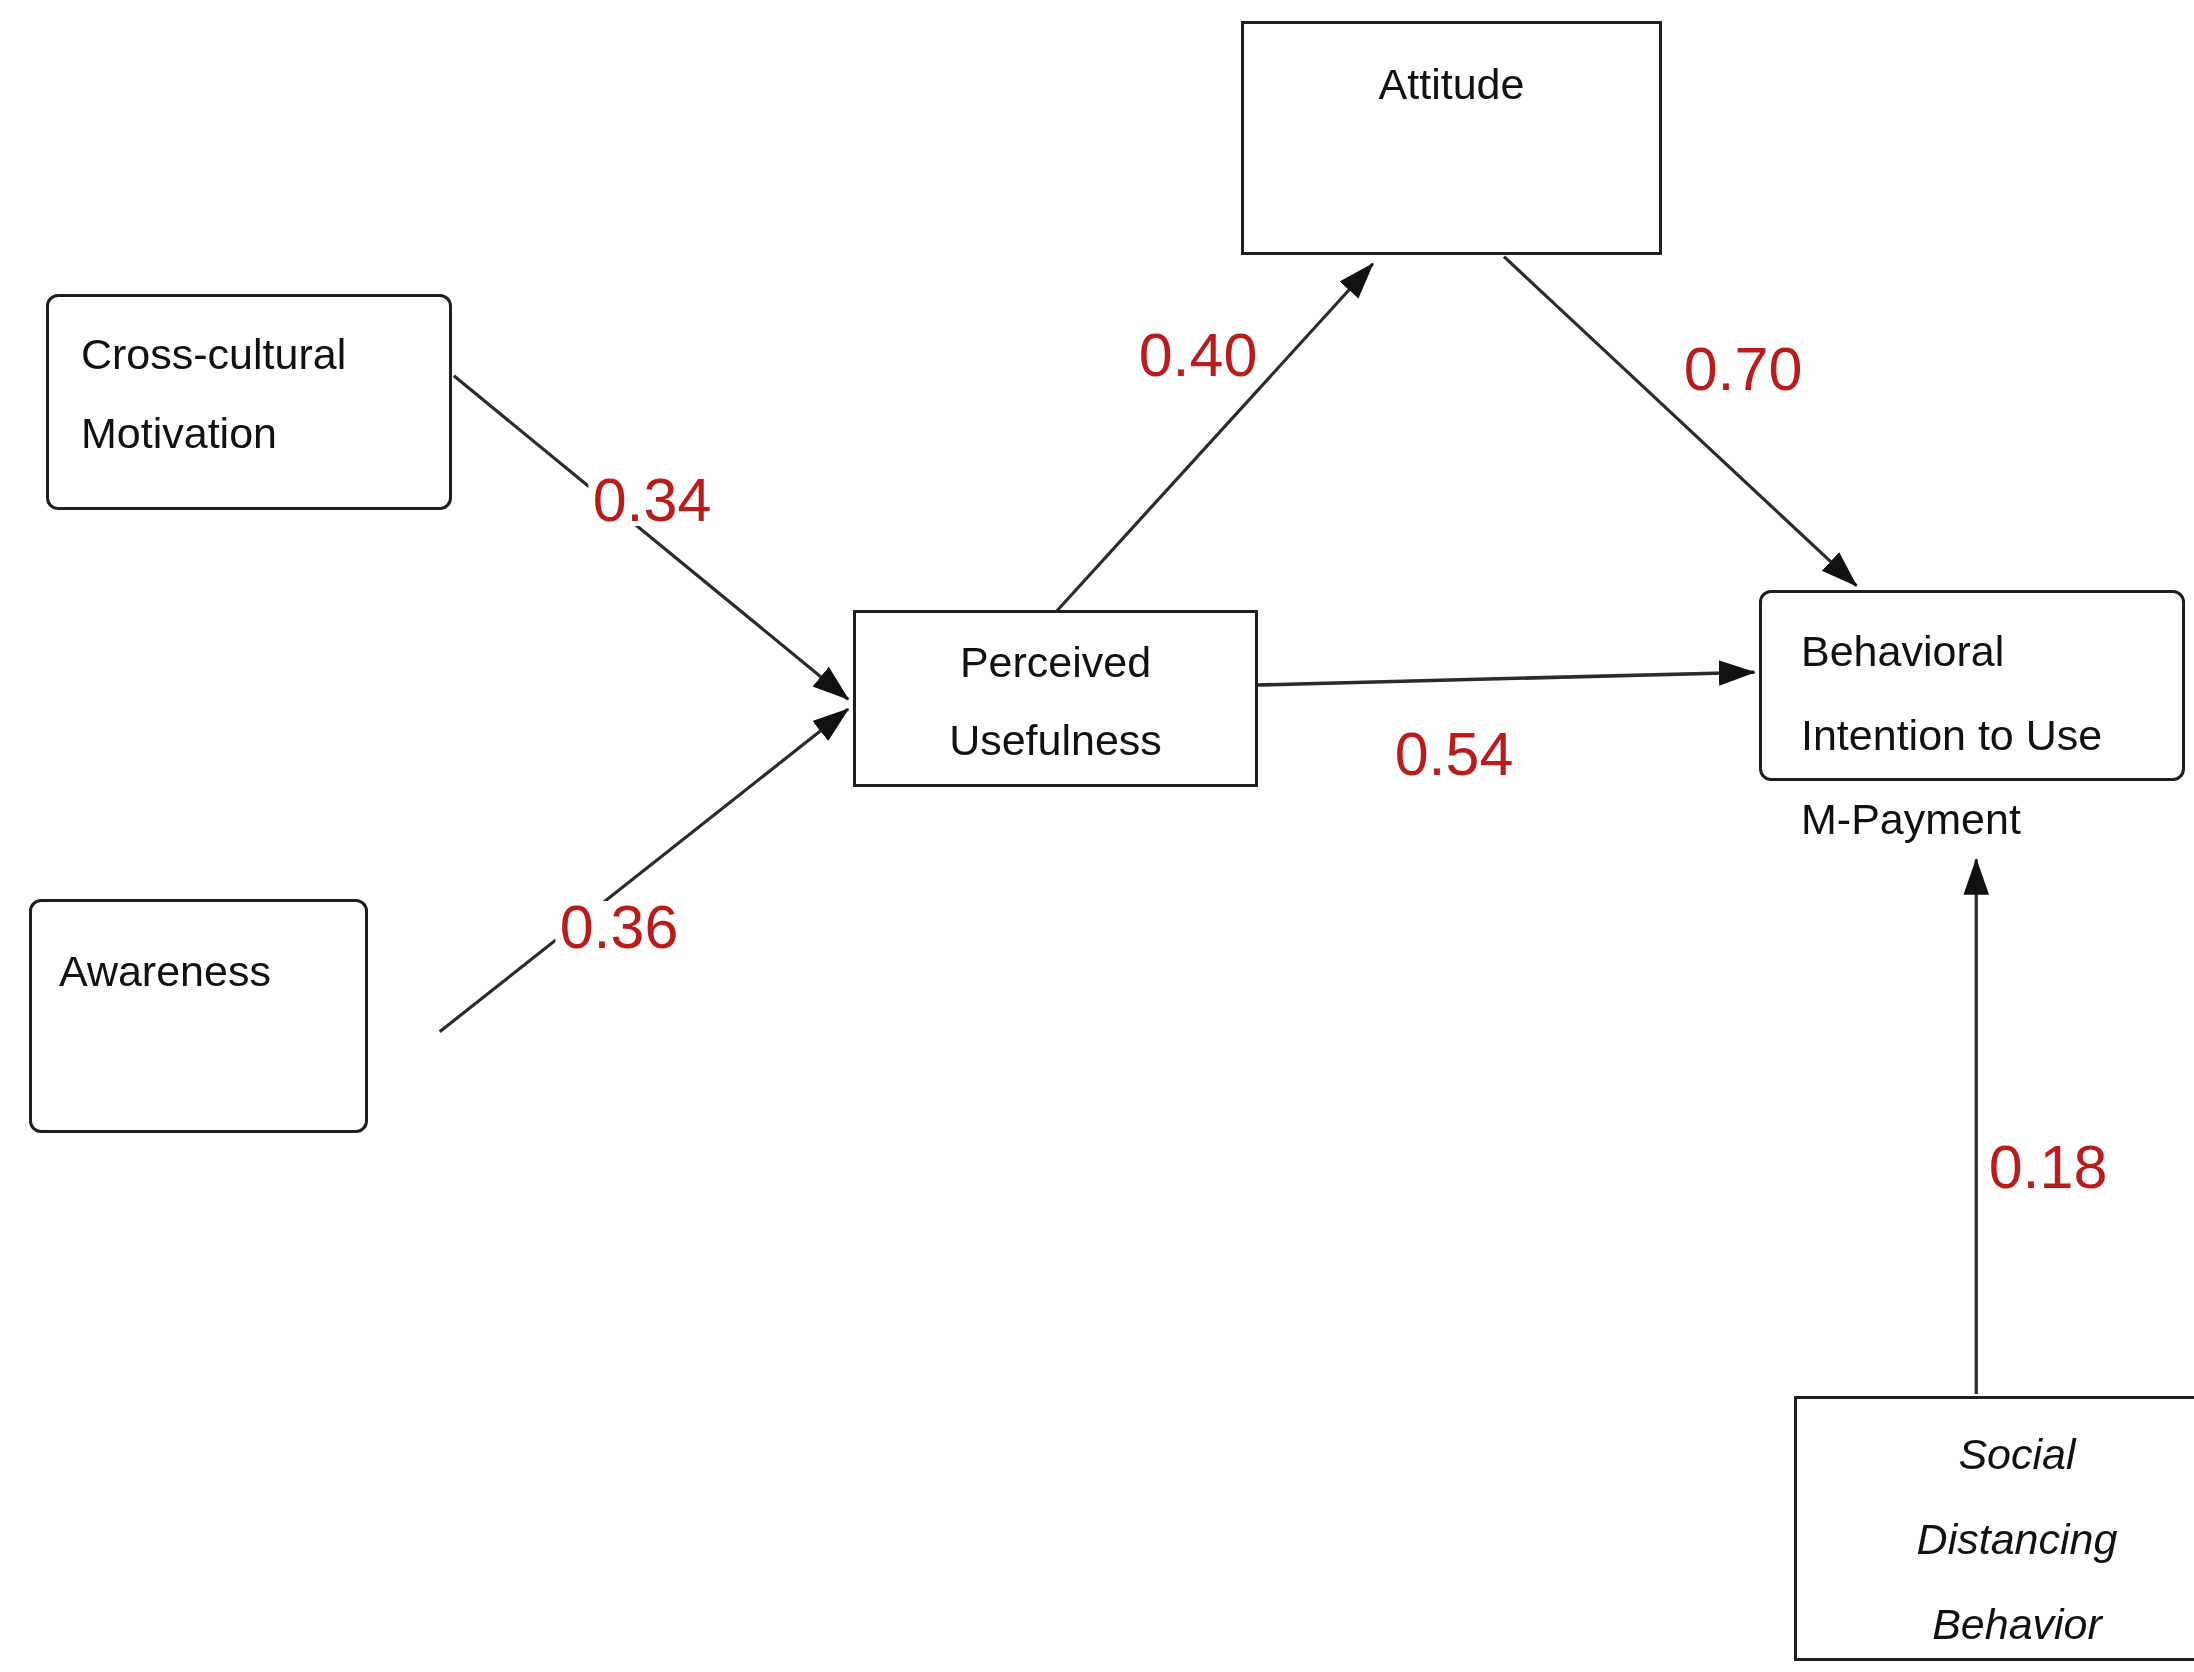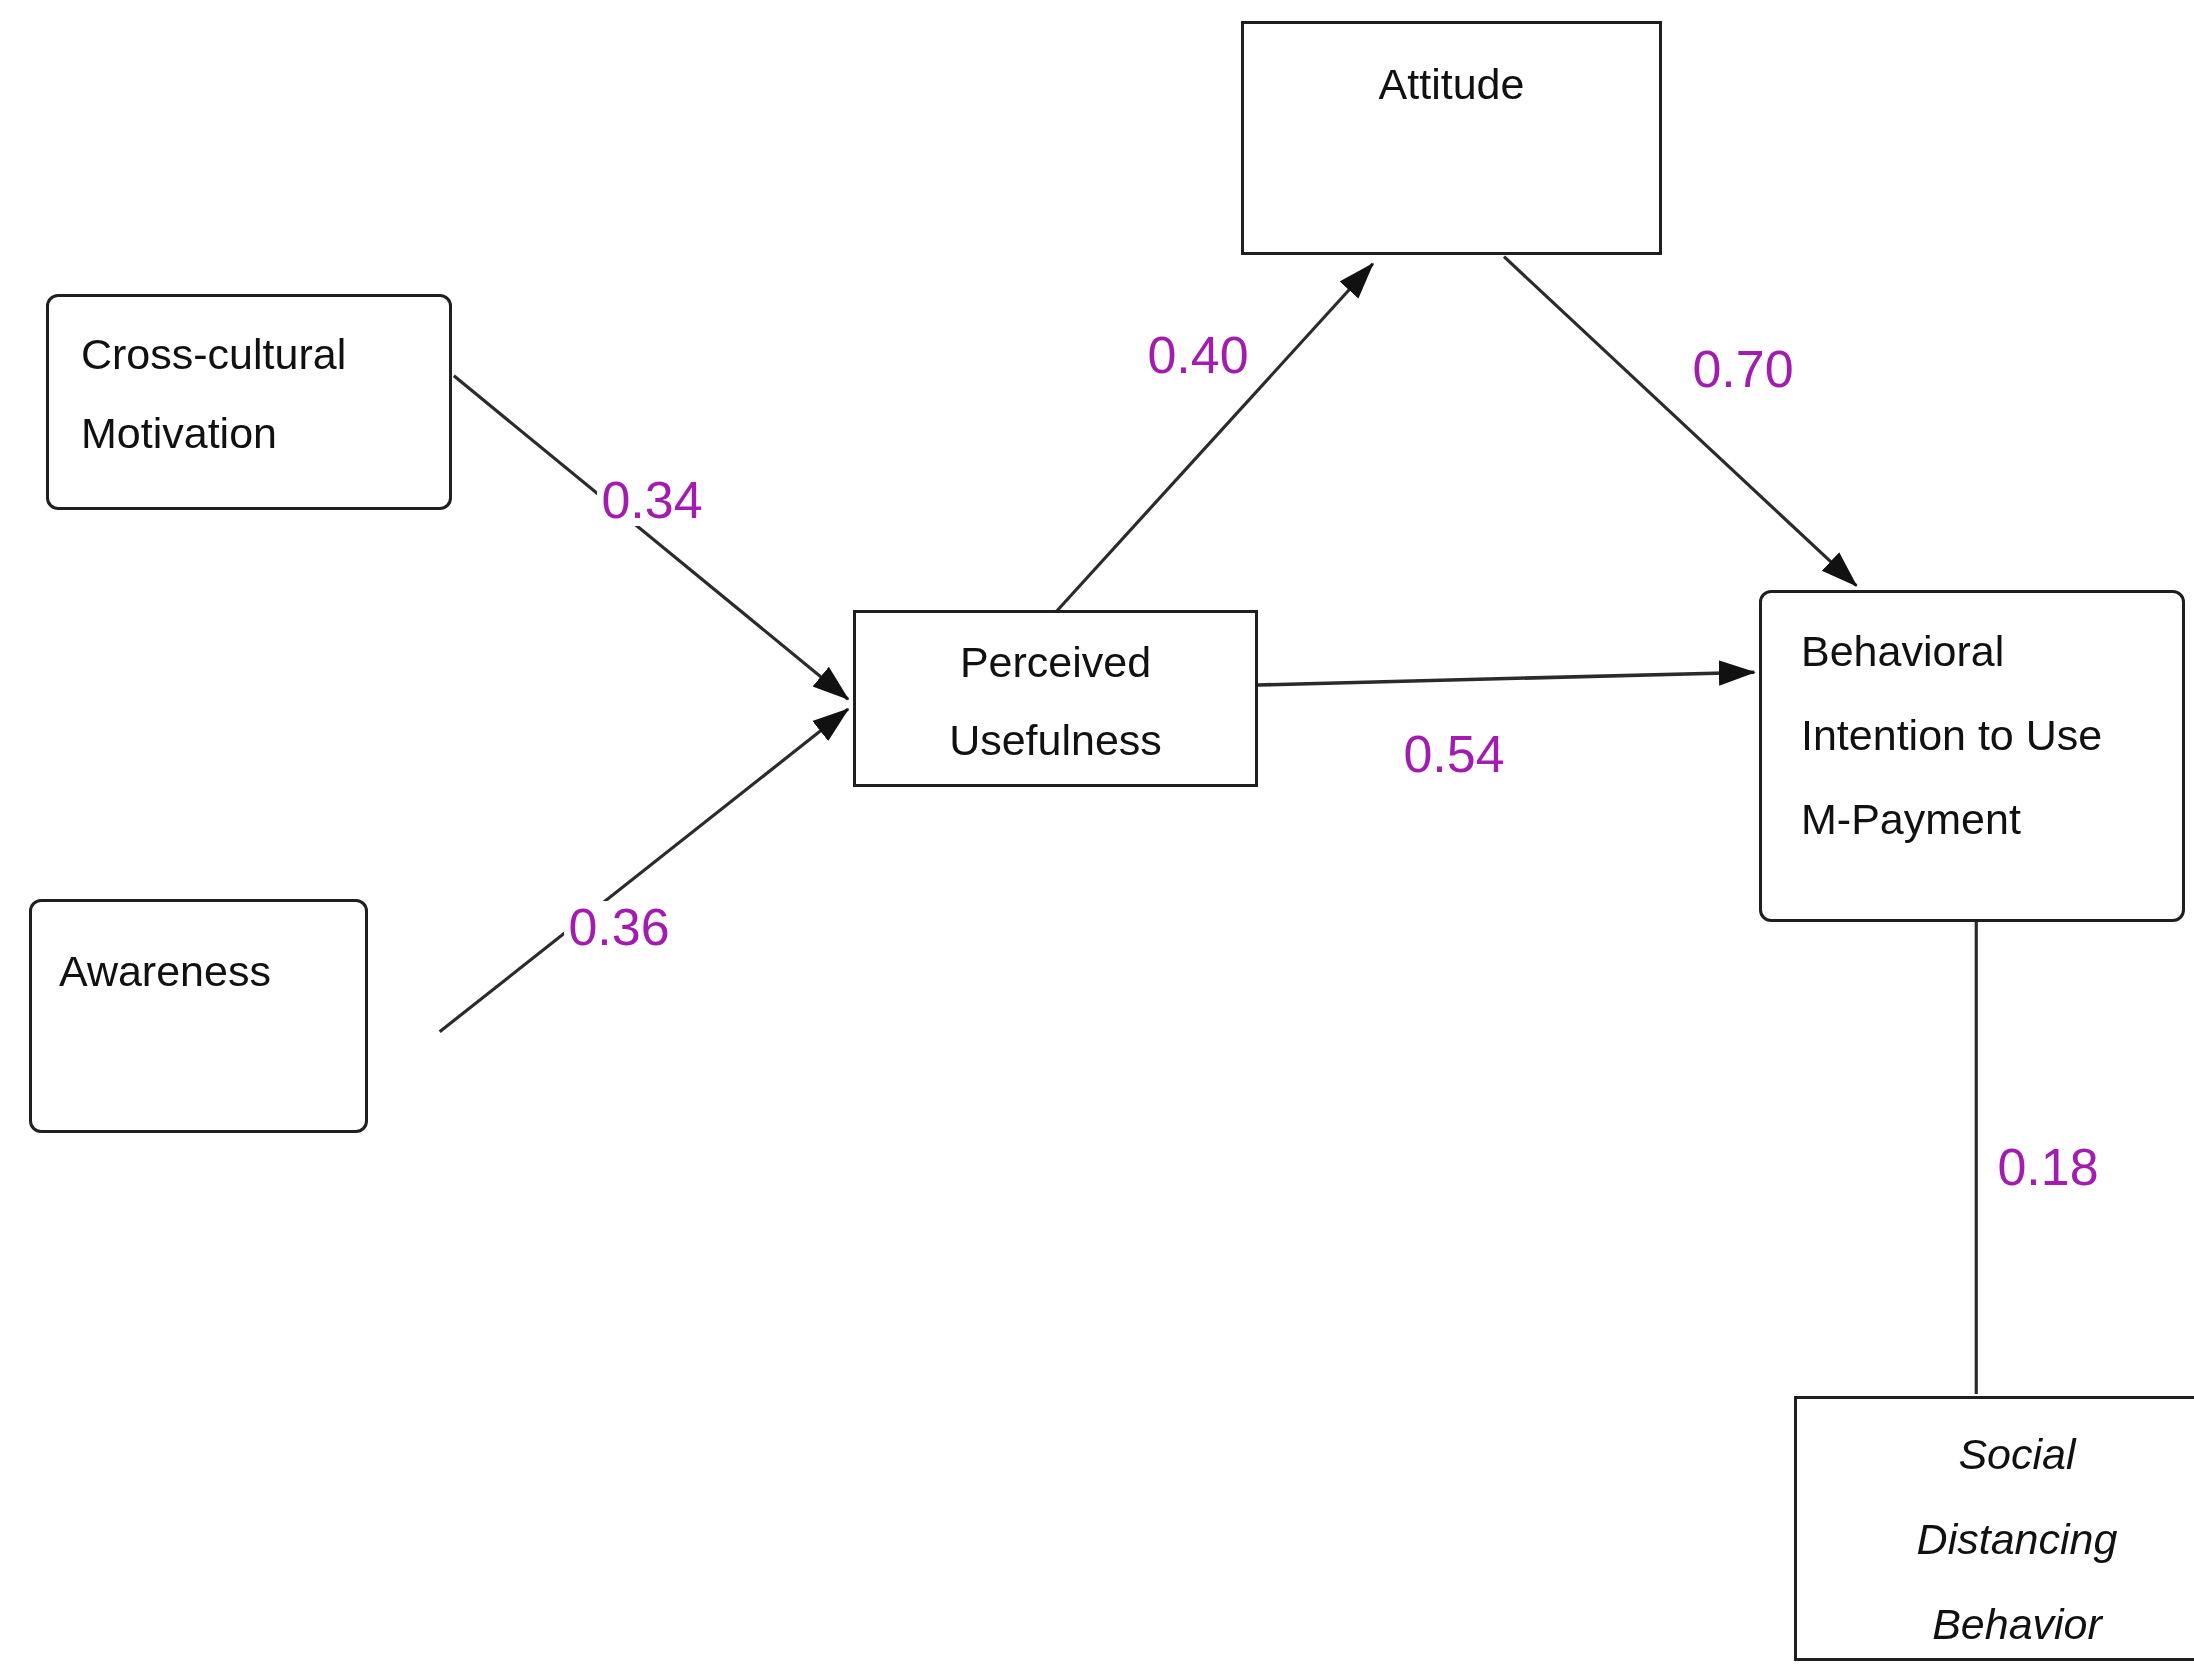--- a/index.html
+++ b/index.html
@@ -40,28 +40,28 @@
   .node span {
     white-space: nowrap;
   }
   .node.align-left { align-items: flex-start; text-align: left; border-radius: 12px; }
   .node.align-center { align-items: center; text-align: center; }
 
   .node.ccm       { left: 46px;   top: 294px;  width: 406px; height: 216px; padding: 18.4px 0 0 32px; }
   .node.awareness { left: 29px;   top: 899px; width: 339px; height: 234px; padding: 30px 0 0 27px; }
   .node.pu        { left: 853px; top: 610px;  width: 405px; height: 177px; padding-top: 10px; line-height: 78px; }
   .node.attitude  { left: 1241px; top: 21px;   width: 421px; height: 234px; padding-top: 21px; }
-  .node.bi        { left: 1759px; top: 590px;  width: 426px; height: 332px; padding: 15.6px 0 0 39px; line-height: 84px; }
+  .node.bi        { left: 1759px; top: 590px;  width: 426px; height: 191px; padding: 15.6px 0 0 39px; line-height: 84px; }
   .node.sdb       { left: 1794px; top: 1396px; width: 446px; height: 265px; padding-top: 12.8px; line-height: 85px; font-style: italic; }
 
   .coef {
     position: absolute;
     transform: translate(-50%, -50%);
-    font-size: 52px;
-    color: #a21caf;
+    font-size: 61px;
+    color: #b91c1c;
     background: #ffffff;
     padding: 0 4.3px;
     line-height: 52px;
   }
   .coef.c034 { left: 652px;  top: 500px;  }
   .coef.c036 { left: 619px;  top: 927px; }
   .coef.c040 { left: 1198px; top: 355px;  }
   .coef.c070 { left: 1743px; top: 369px;  }
   .coef.c054 { left: 1454px; top: 754px; }
   .coef.c018 { left: 2048px; top: 1167px; }

